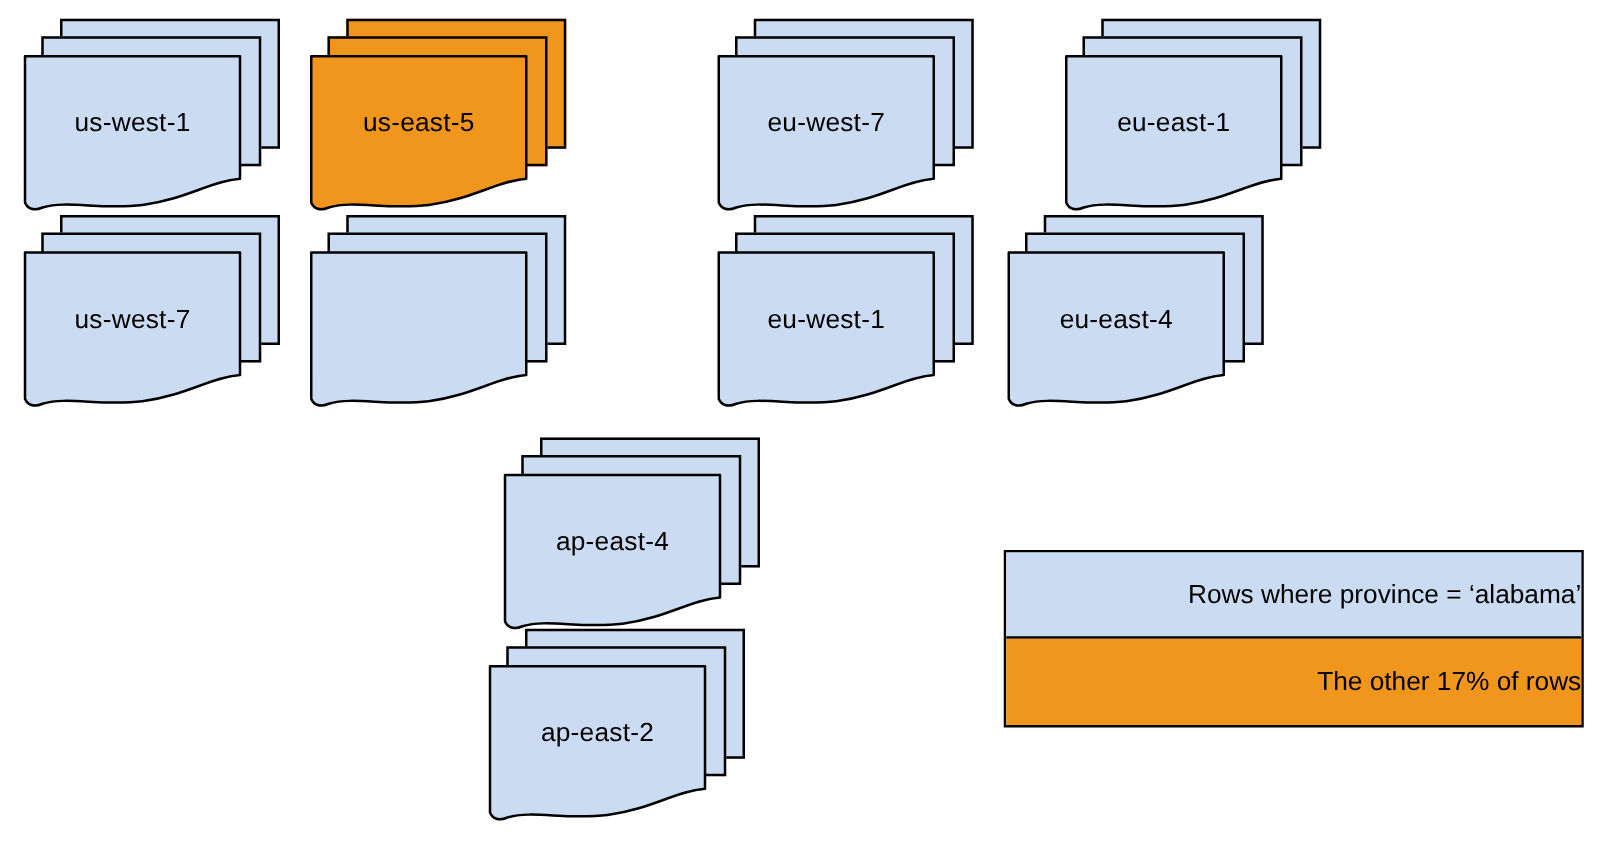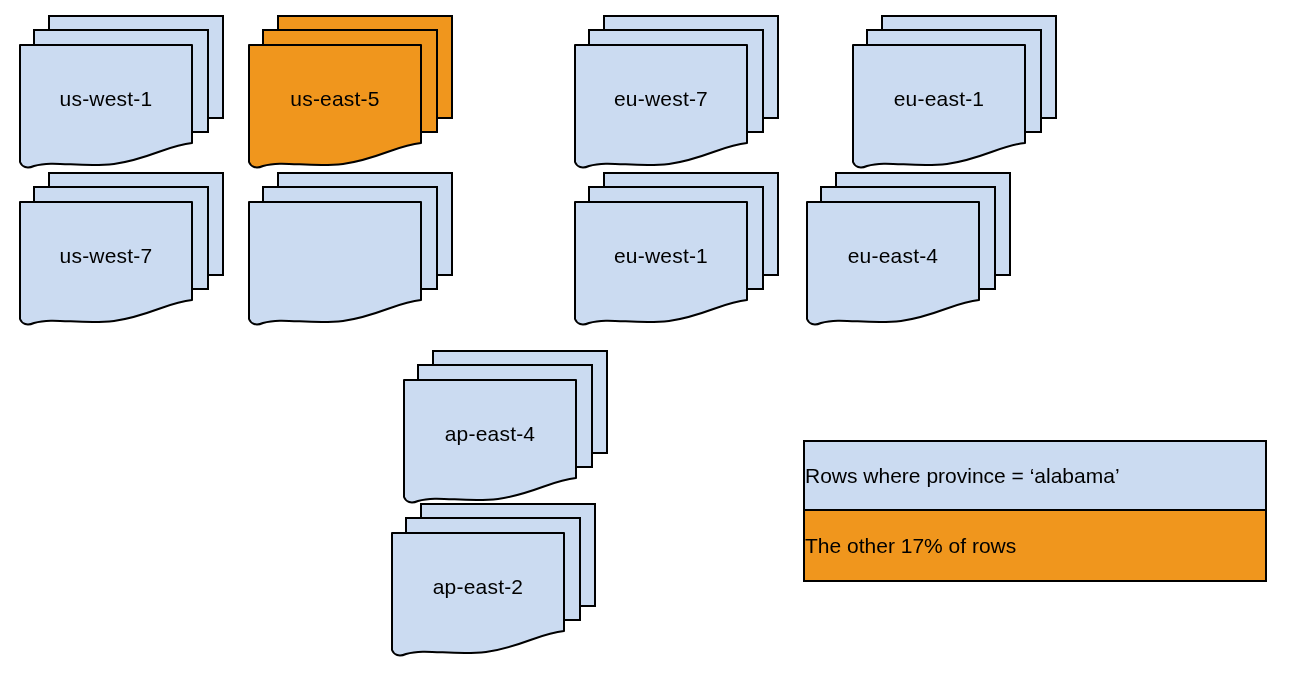--- a/index.html
+++ b/index.html
@@ -68,21 +68,21 @@
   .legend {
     position: absolute;
     left: 803px; top: 440px;
     width: 464px;
     border: 2px solid var(--c-stroke);
   }
   .legend-row {
     height: 69px;
     display: flex;
     align-items: center;
-    justify-content: flex-start;
+    justify-content: flex-end;
     font-size: 21px;
     white-space: nowrap;
   }
   .legend-row.blue   { background: var(--c-blue); border-bottom: 2px solid var(--c-stroke); }
   .legend-row.orange { background: var(--c-orange); }
 </style>
 </head>
 <body>
 
 <div class="canvas">

